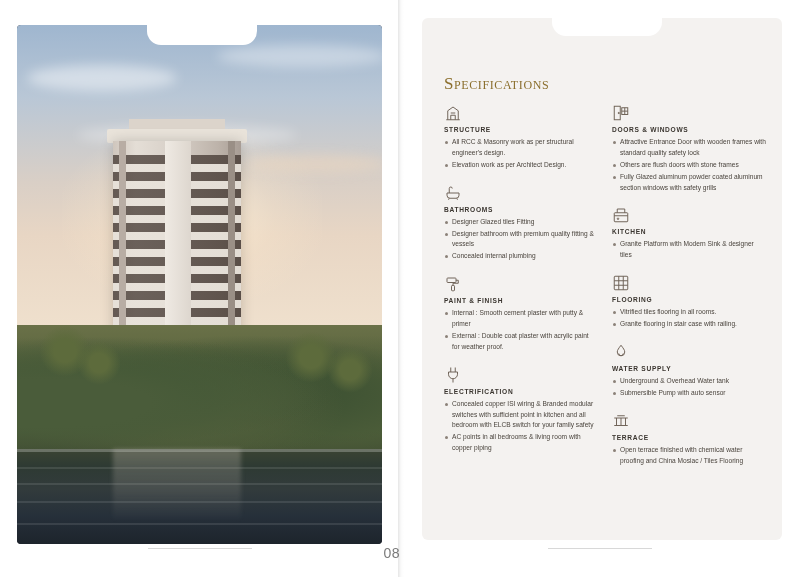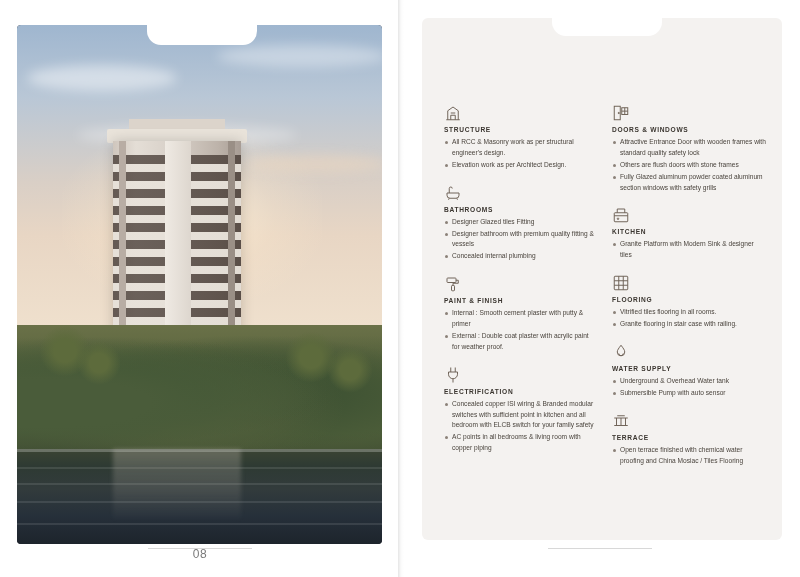--- a/index.html
+++ b/index.html
@@ -124,21 +124,21 @@
     background: linear-gradient(rgba(205,196,186,0.30), rgba(205,196,186,0.02));
     filter: blur(2px);
   }
   .ripple {
     position: absolute; left: 0; right: 0; height: 2px;
     background: rgba(255,255,255,0.10);
   }
 
   .page-num {
     position: absolute; bottom: 16px; left: 0; right: 0;
-    text-align: center; font-size: 12px; letter-spacing: 0.5px; color: #7a7a7a;
+    text-align: right; font-size: 14px; letter-spacing: 0.5px; color: #7a7a7a;
   }
   .page-rule {
     position: absolute; bottom: 28px; left: 148px; width: 104px; height: 1px;
     background: #d8d8d8;
   }
 
   
   .spec-card {
     position: absolute;
     left: 22px; top: 18px; width: 360px; height: 522px;
@@ -241,20 +241,21 @@
       <div class="waterline"></div>
       <div class="photo-notch"></div>
     </div>
     <div class="page-rule"></div>
     <div class="page-num">08</div>
   </div>
 
   <div class="page page-right">
     <div class="spec-card">
       <div class="spec-notch"></div>
+      <div class="spec-title">Specifications</div>
 
       <div class="cols">
 
         <div class="col">
 
           <div class="block">
             <span class="ico">
               <svg viewBox="0 0 24 24" width="18" height="18" fill="none" stroke="currentColor" stroke-width="1.3">
                 <path d="M3 21h18M5 21V9l7-5 7 5v12"></path>
                   <path d="M9 21v-6h6v6"></path>

